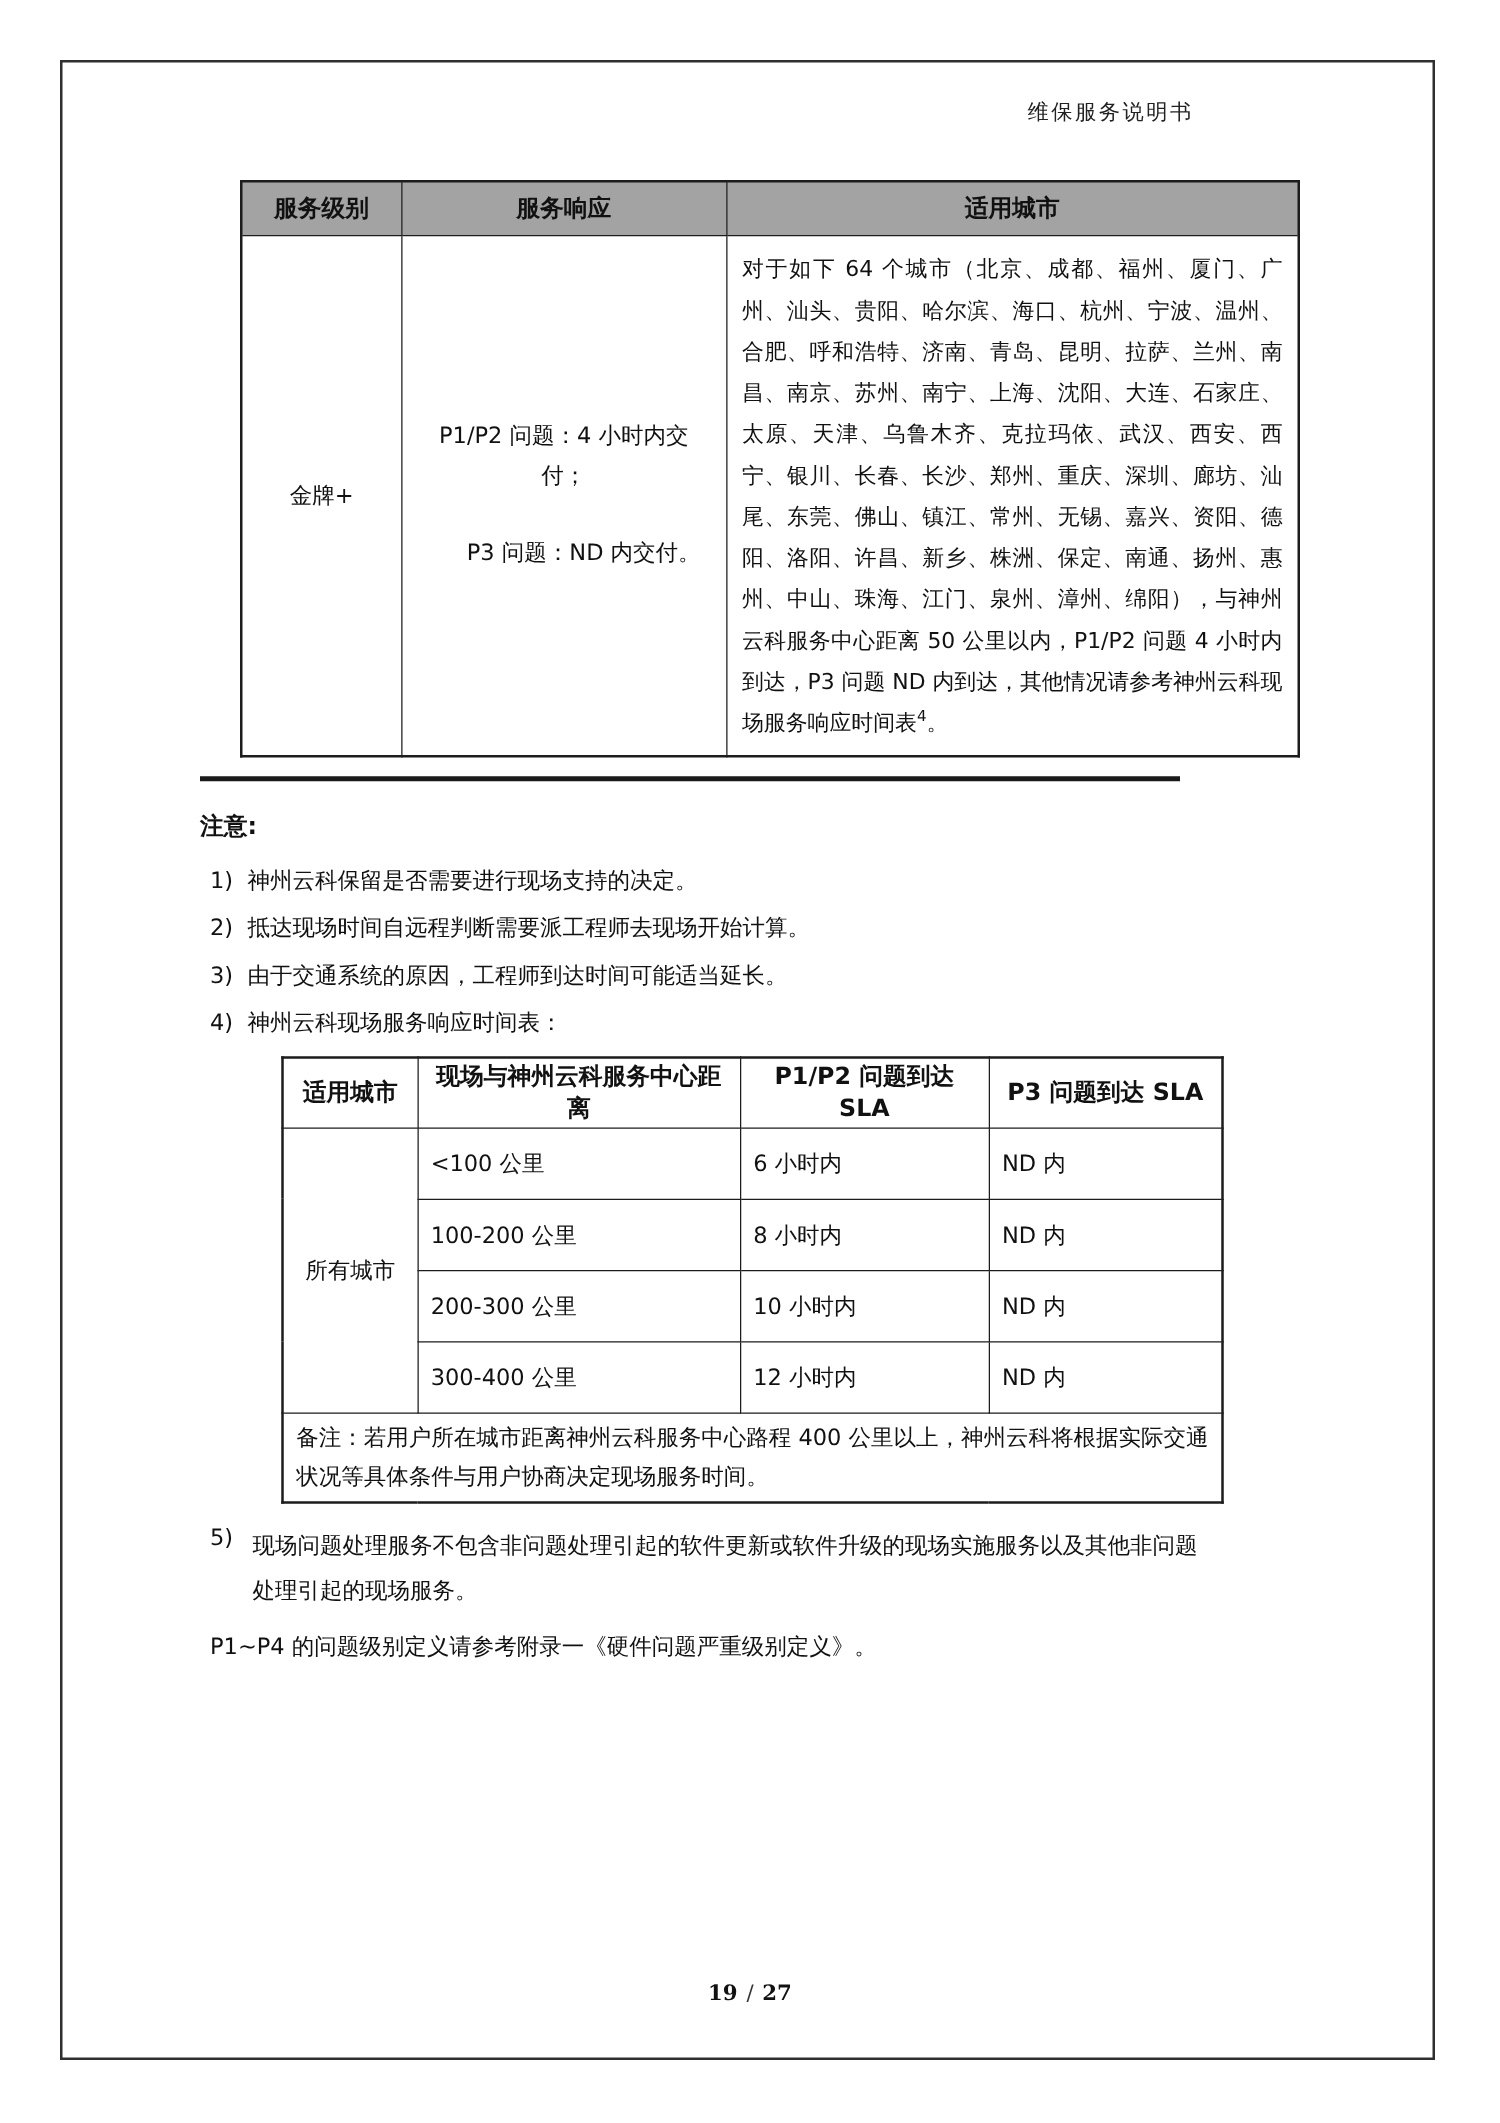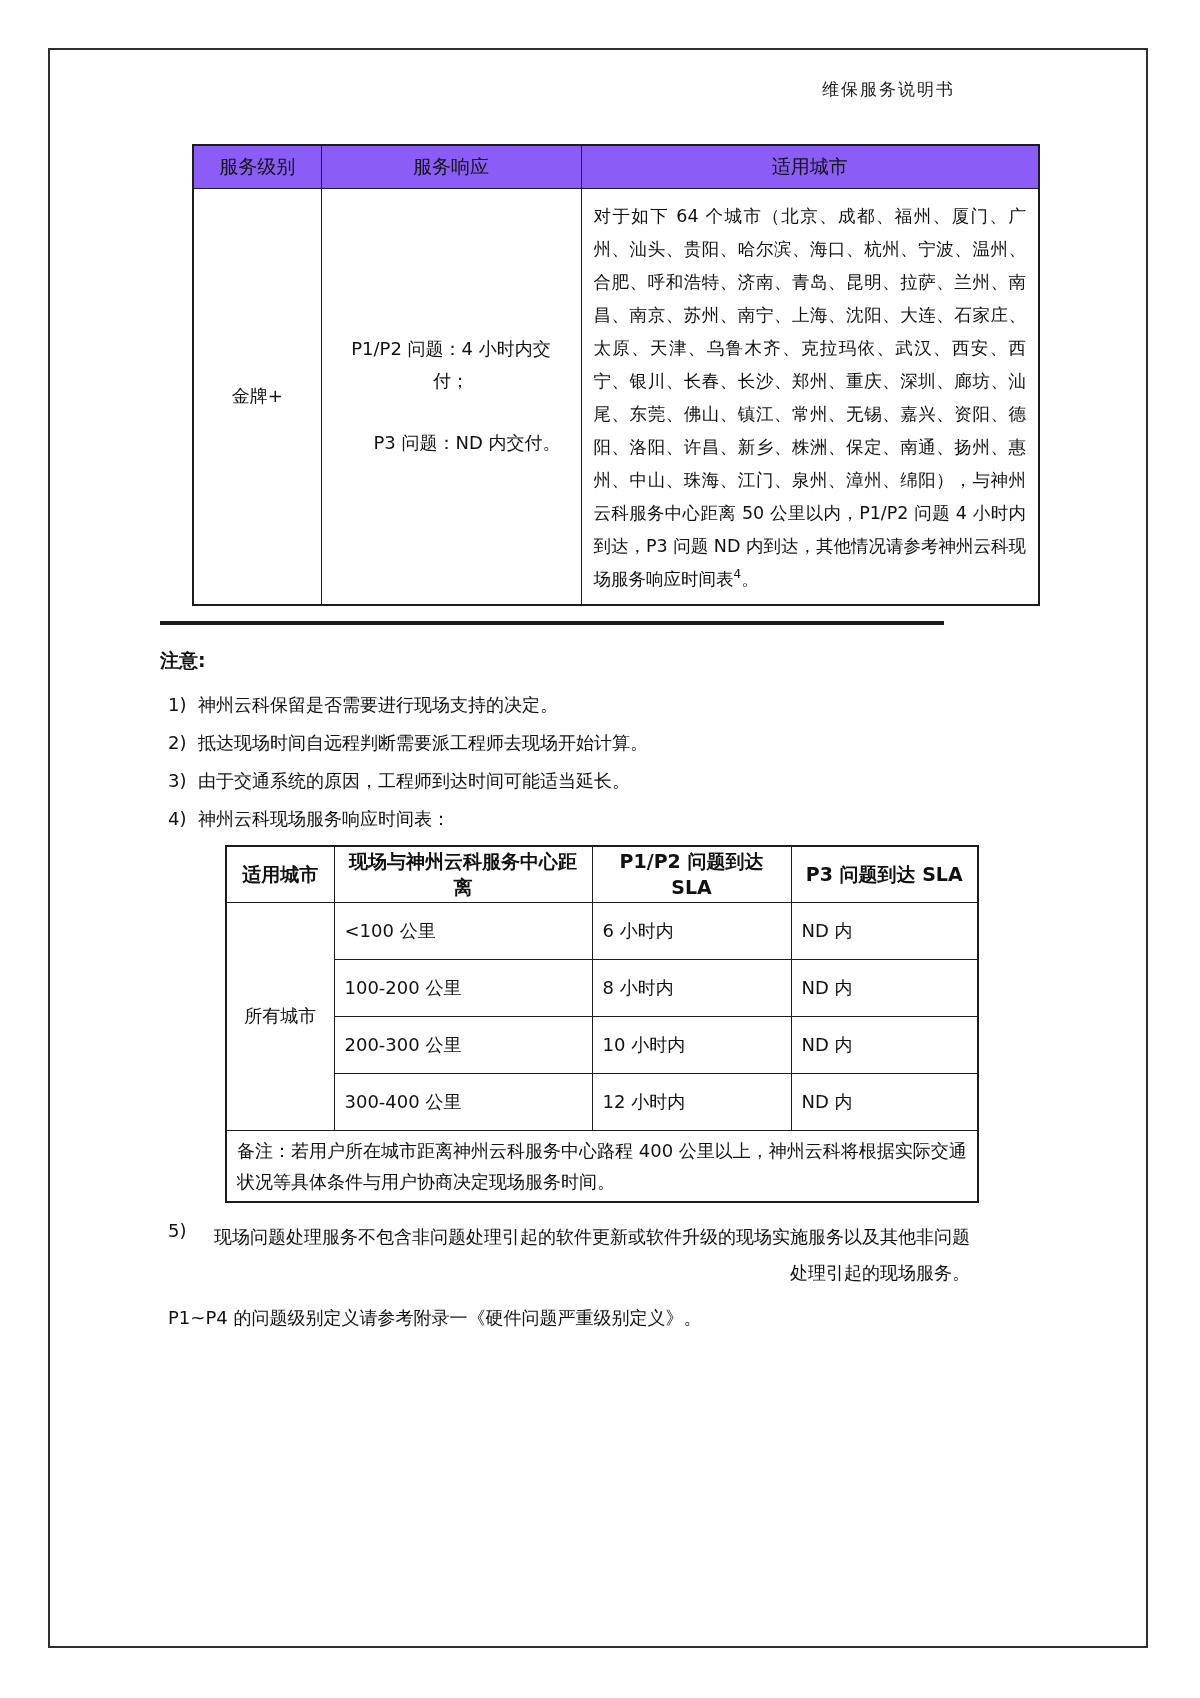--- a/index.html
+++ b/index.html
@@ -30,22 +30,22 @@
     border-collapse:collapse;
     table-layout:fixed;
     border:2px solid #1c1c1c;
   }
   .svc-table th,.svc-table td{
     border:1px solid #1c1c1c;
     box-sizing:border-box;
   }
   .svc-table th{
     height:43px;
-    background:#8b5cf6;
-    font-size:19px;font-weight:normal;
+    background:#a3a3a3;
+    font-size:19px;font-weight:bold;
     text-align:center;vertical-align:middle;
     padding:0;
   }
   .col-level{width:128px;}
   .col-resp{width:260px;}
   .col-city{width:458px;}
   .svc-body-row{height:416px;}
   .cell-level{
     text-align:center;vertical-align:middle;
     font-size:18px;
@@ -74,21 +74,21 @@
   
   .notes{
     position:absolute;left:160px;top:648px;width:810px;
     font-size:18px;
   }
   .note-heading{font-size:19px;font-weight:bold;margin:0 0 19px 0;}
   .note-item{display:flex;margin:0 0 15px 0;line-height:23px;}
   .note-num{flex:none;width:38px;padding-left:8px;box-sizing:border-box;}
   .note-text{flex:1;}
   .note-item-5 .note-num{width:42px;}
-  .note-item-5 .note-text{max-width:780px;line-height:36px;text-align:right;}
+  .note-item-5 .note-text{max-width:780px;line-height:36px;}
   .note-closing{margin:12px 0 0 8px;line-height:24px;}
 
   
   .rsp-table{
     margin:5px 0 16px 65px;
     width:752px;
     border-collapse:collapse;
     table-layout:fixed;
     border:2px solid #1c1c1c;
   }
@@ -225,13 +225,16 @@
     </table>
 
     <div class="note-item note-item-5">
       <span class="note-num">5)</span>
       <span class="note-text">现场问题处理服务不包含非问题处理引起的软件更新或软件升级的现场实施服务以及其他非问题处理引起的现场服务。</span>
     </div>
 
     <p class="note-closing">P1~P4 的问题级别定义请参考附录一《硬件问题严重级别定义》。</p>
   </div>
 
+  <div class="footer">
+    <span class="pg">19</span><span class="sep">/</span><span class="pg">27</span>
+  </div>
 </div>
 
 </body></html>

